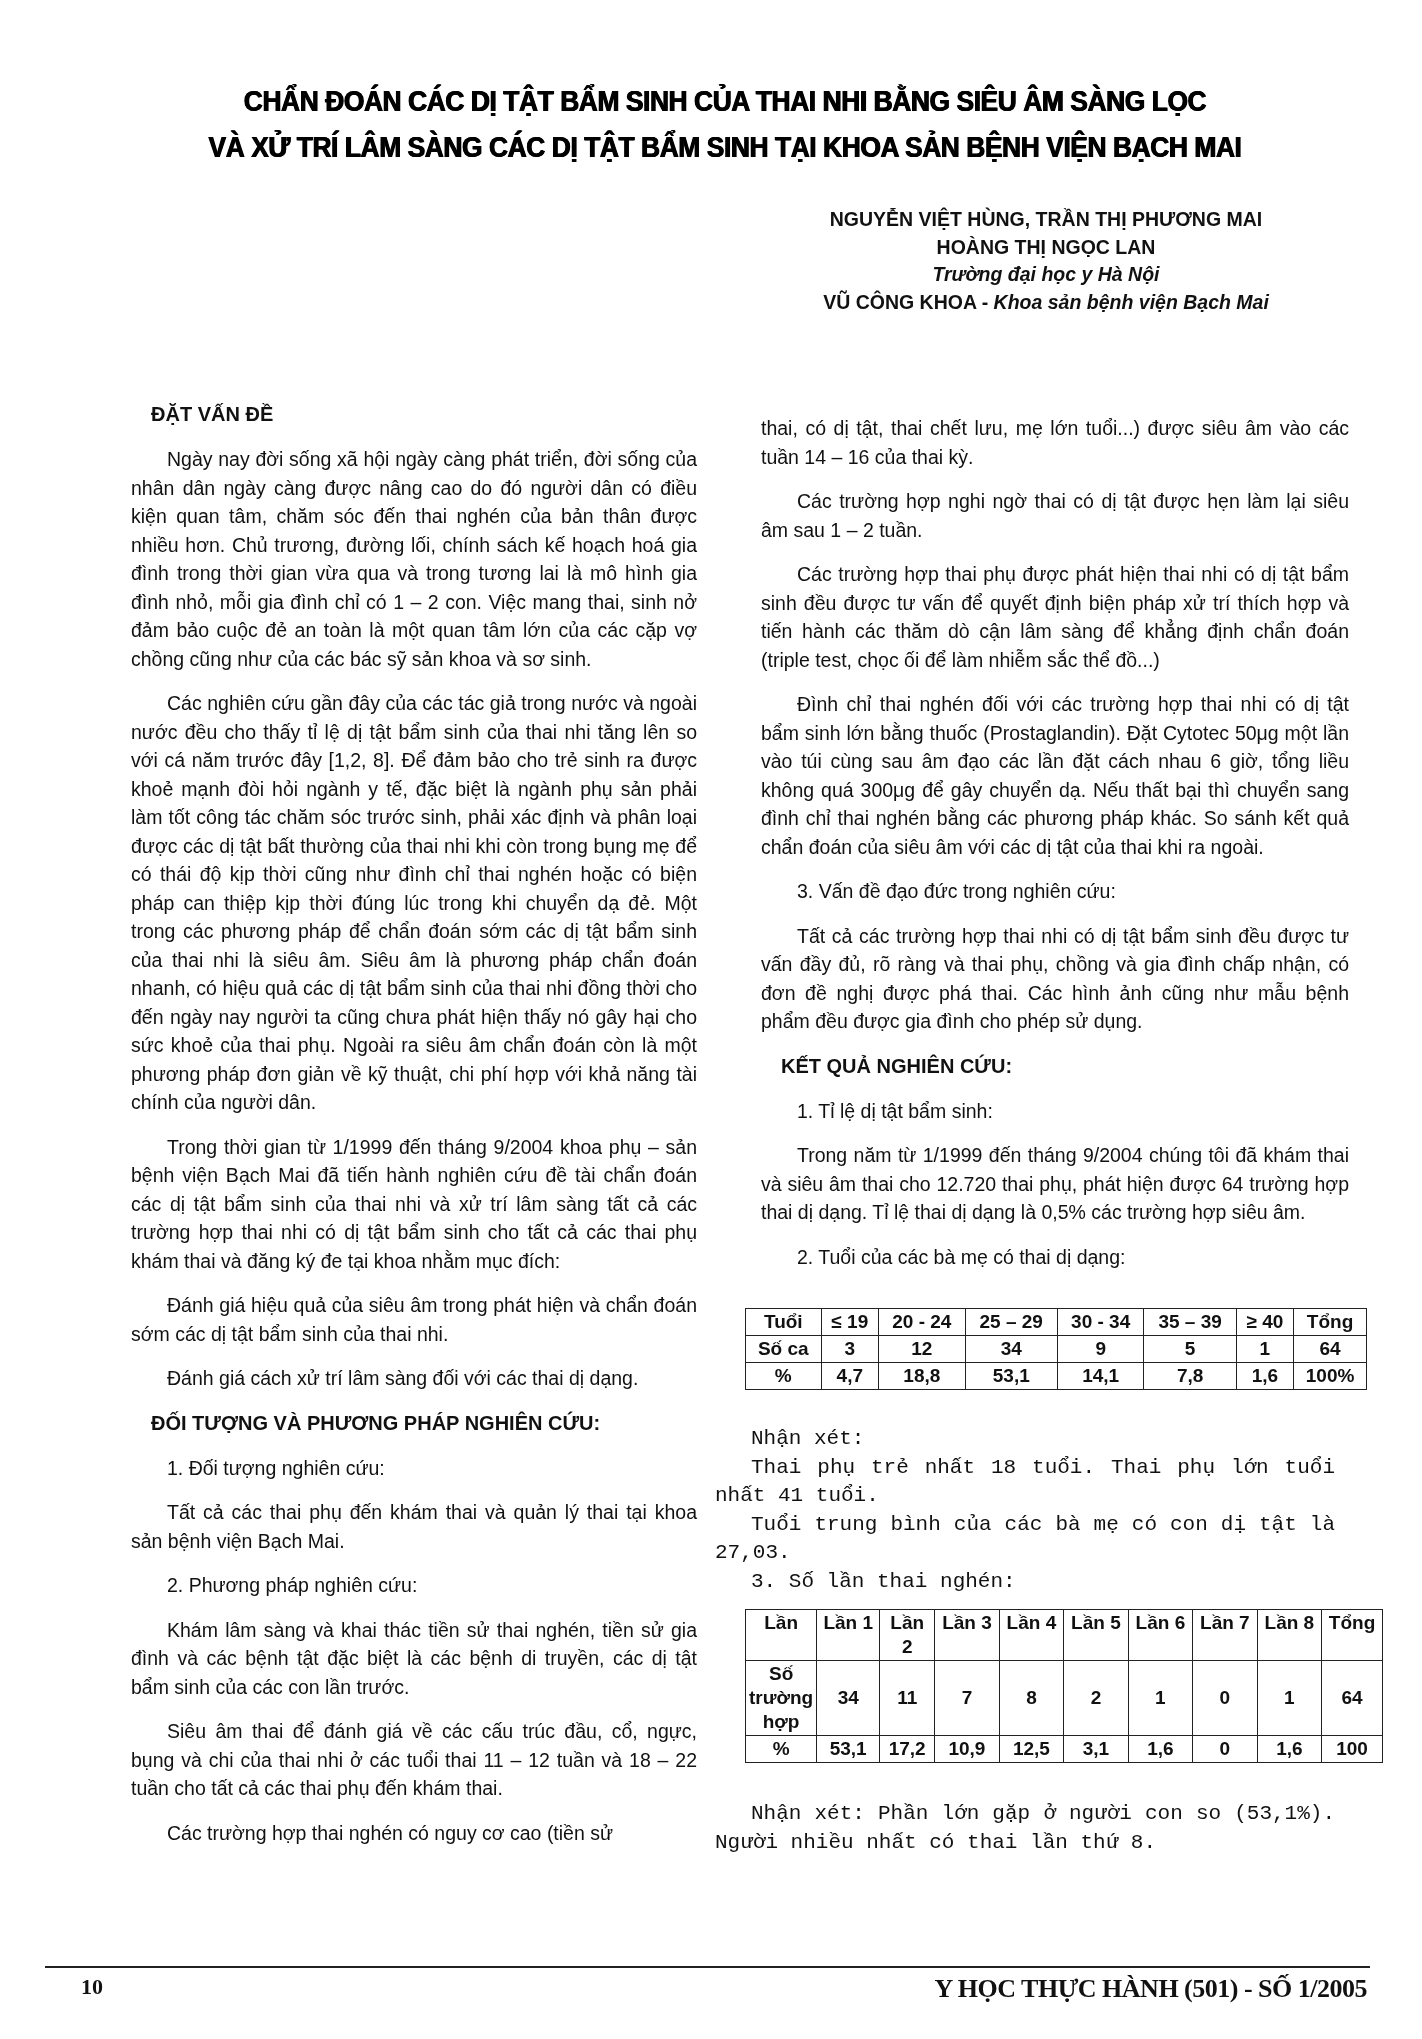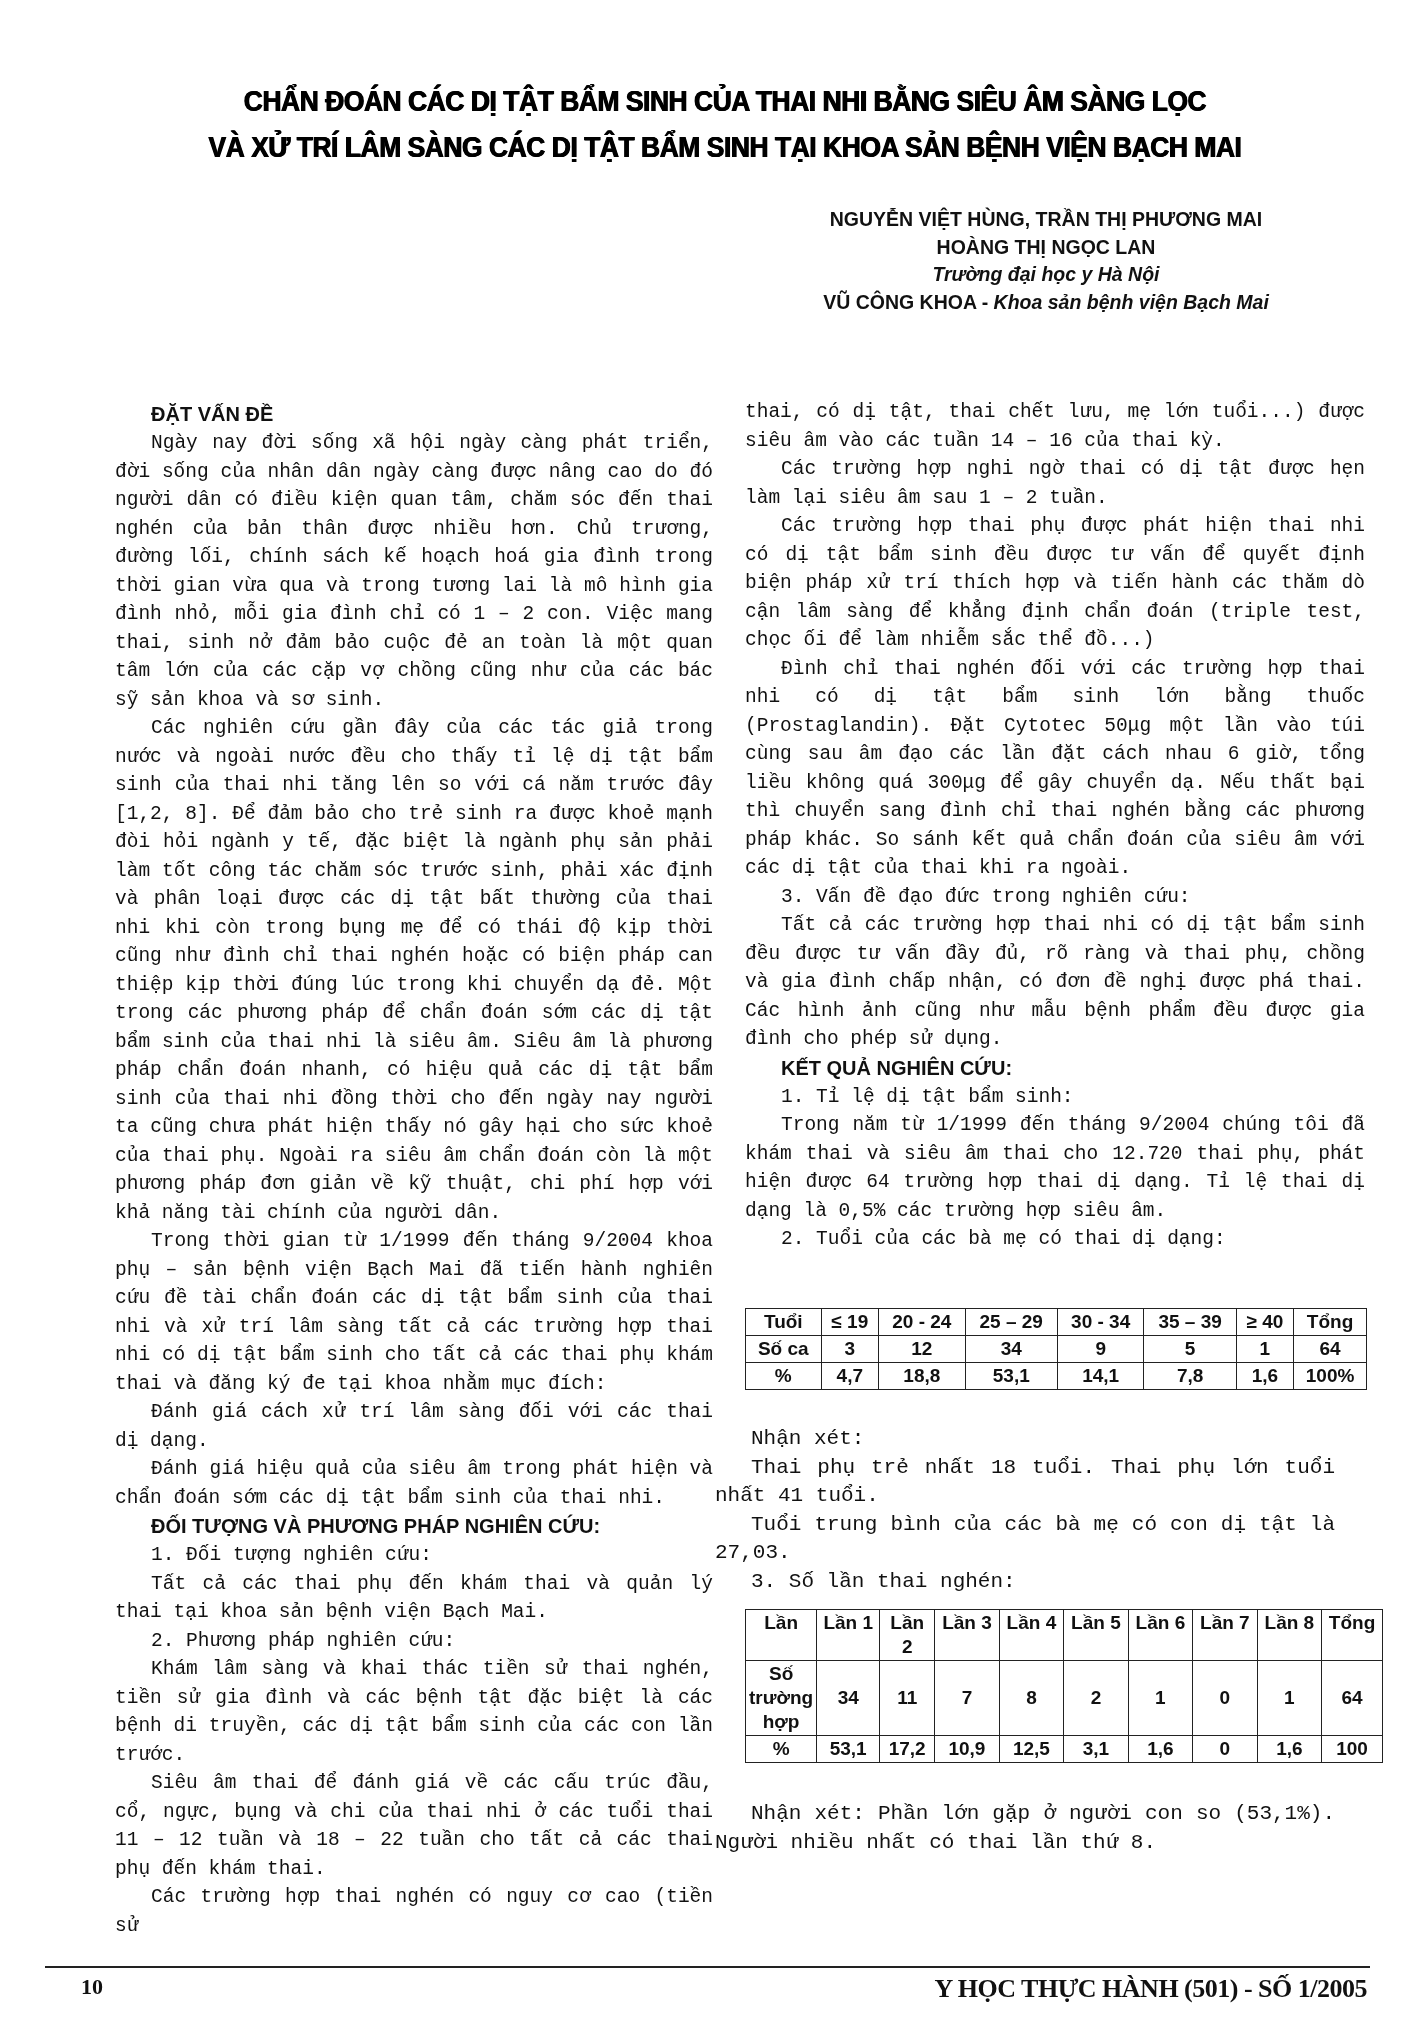--- a/index.html
+++ b/index.html
@@ -3,21 +3,21 @@
 <meta charset="utf-8">
 <style>
   html, body { margin: 0; padding: 0; background: #ffffff; }
   body { width: 1422px; height: 2039px; position: relative; overflow: hidden; color: #111; font-family: "Liberation Sans", "DejaVu Sans", sans-serif; }
   .title { position: absolute; left: 100px; top: 78px; width: 1250px; text-align: center; font-family: "Liberation Sans", sans-serif; font-weight: 900; font-size: 30px; line-height: 46px; letter-spacing: -0.5px; transform: scaleX(0.88); transform-origin: center top; color: #000; text-shadow: 0.6px 0 0 #000, -0.6px 0 0 #000; }
   .authors { position: absolute; left: 740px; top: 206px; width: 612px; text-align: center; font-size: 19.5px; line-height: 27.5px; font-weight: bold; }
   .authors .it { font-style: italic; }
   .col { position: absolute; top: 400px; font-size: 19.5px; line-height: 28.5px; text-align: justify; }
   .col.left { left: 115px; width: 598px; }
   .col.right { left: 745px; width: 620px; top: 398px; }
-  .col p { margin: 0; text-indent: 36px; font-family: Liberation Mono, monospace; }
+  .col p { margin: 16px; text-indent: 36px; }
   .col p.noind { text-indent: 0; }
   .col h3 { margin: 0; padding-left: 36px; font-size: 20px; font-weight: bold; line-height: 29px; text-indent: 0; }
   table.data { border-collapse: collapse; font-size: 19px; line-height: 24px; text-align: center; margin: 0; font-weight: bold; }
   table.data td { border: 1.5px solid #222; padding: 1px 3px; vertical-align: top; }
   .tbl1 { position: absolute; left: 745px; top: 1308px; width: 622px; }
   .tbl2 { position: absolute; left: 745px; top: 1609px; width: 638px; }
   .tbl2 td.mid { vertical-align: middle; }
   .note-block { position: absolute; left: 715px; width: 620px; font-size: 21px; line-height: 28.5px; text-align: justify; font-family: Liberation Mono, monospace; }
   .note-block p { margin: 0; text-indent: 36px; }
   .footer-rule { position: absolute; left: 45px; top: 1966px; width: 1325px; height: 2px; background: #222; }
@@ -37,22 +37,22 @@
   <div>HOÀNG THỊ NGỌC LAN</div>
   <div class="it">Trường đại học y Hà Nội</div>
   <div><span>VŨ CÔNG KHOA - </span><span class="it">Khoa sản bệnh viện Bạch Mai</span></div>
 </div>
 
 <div class="col left">
   <h3>ĐẶT VẤN ĐỀ</h3>
   <p>Ngày nay đời sống xã hội ngày càng phát triển, đời sống của nhân dân ngày càng được nâng cao do đó người dân có điều kiện quan tâm, chăm sóc đến thai nghén của bản thân được nhiều hơn. Chủ trương, đường lối, chính sách kế hoạch hoá gia đình trong thời gian vừa qua và trong tương lai là mô hình gia đình nhỏ, mỗi gia đình chỉ có 1 – 2 con. Việc mang thai, sinh nở đảm bảo cuộc đẻ an toàn là một quan tâm lớn của các cặp vợ chồng cũng như của các bác sỹ sản khoa và sơ sinh.</p>
   <p>Các nghiên cứu gần đây của các tác giả trong nước và ngoài nước đều cho thấy tỉ lệ dị tật bẩm sinh của thai nhi tăng lên so với cá năm trước đây [1,2, 8]. Để đảm bảo cho trẻ sinh ra được khoẻ mạnh đòi hỏi ngành y tế, đặc biệt là ngành phụ sản phải làm tốt công tác chăm sóc trước sinh, phải xác định và phân loại được các dị tật bất thường của thai nhi khi còn trong bụng mẹ để có thái độ kịp thời cũng như đình chỉ thai nghén hoặc có biện pháp can thiệp kịp thời đúng lúc trong khi chuyển dạ đẻ. Một trong các phương pháp để chẩn đoán sớm các dị tật bẩm sinh của thai nhi là siêu âm. Siêu âm là phương pháp chẩn đoán nhanh, có hiệu quả các dị tật bẩm sinh của thai nhi đồng thời cho đến ngày nay người ta cũng chưa phát hiện thấy nó gây hại cho sức khoẻ của thai phụ. Ngoài ra siêu âm chẩn đoán còn là một phương pháp đơn giản về kỹ thuật, chi phí hợp với khả năng tài chính của người dân.</p>
   <p>Trong thời gian từ 1/1999 đến tháng 9/2004 khoa phụ – sản bệnh viện Bạch Mai đã tiến hành nghiên cứu đề tài chẩn đoán các dị tật bẩm sinh của thai nhi và xử trí lâm sàng tất cả các trường hợp thai nhi có dị tật bẩm sinh cho tất cả các thai phụ khám thai và đăng ký đe tại khoa nhằm mục đích:</p>
+  <p>Đánh giá hiệu quả của siêu âm trong phát hiện và chẩn đoán sớm các dị tật bẩm sinh của thai nhi.</p>
   <p>Đánh giá cách xử trí lâm sàng đối với các thai dị dạng.</p>
-  <p>Đánh giá hiệu quả của siêu âm trong phát hiện và chẩn đoán sớm các dị tật bẩm sinh của thai nhi.</p>
   <h3>ĐỐI TƯỢNG VÀ PHƯƠNG PHÁP NGHIÊN CỨU:</h3>
   <p>1. Đối tượng nghiên cứu:</p>
   <p>Tất cả các thai phụ đến khám thai và quản lý thai tại khoa sản bệnh viện Bạch Mai.</p>
   <p>2. Phương pháp nghiên cứu:</p>
   <p>Khám lâm sàng và khai thác tiền sử thai nghén, tiền sử gia đình và các bệnh tật đặc biệt là các bệnh di truyền, các dị tật bẩm sinh của các con lần trước.</p>
   <p>Siêu âm thai để đánh giá về các cấu trúc đầu, cổ, ngực, bụng và chi của thai nhi ở các tuổi thai 11 – 12 tuần và 18 – 22 tuần cho tất cả các thai phụ đến khám thai.</p>
   <p>Các trường hợp thai nghén có nguy cơ cao (tiền sử</p>
 </div>
 
 <div class="col right">

